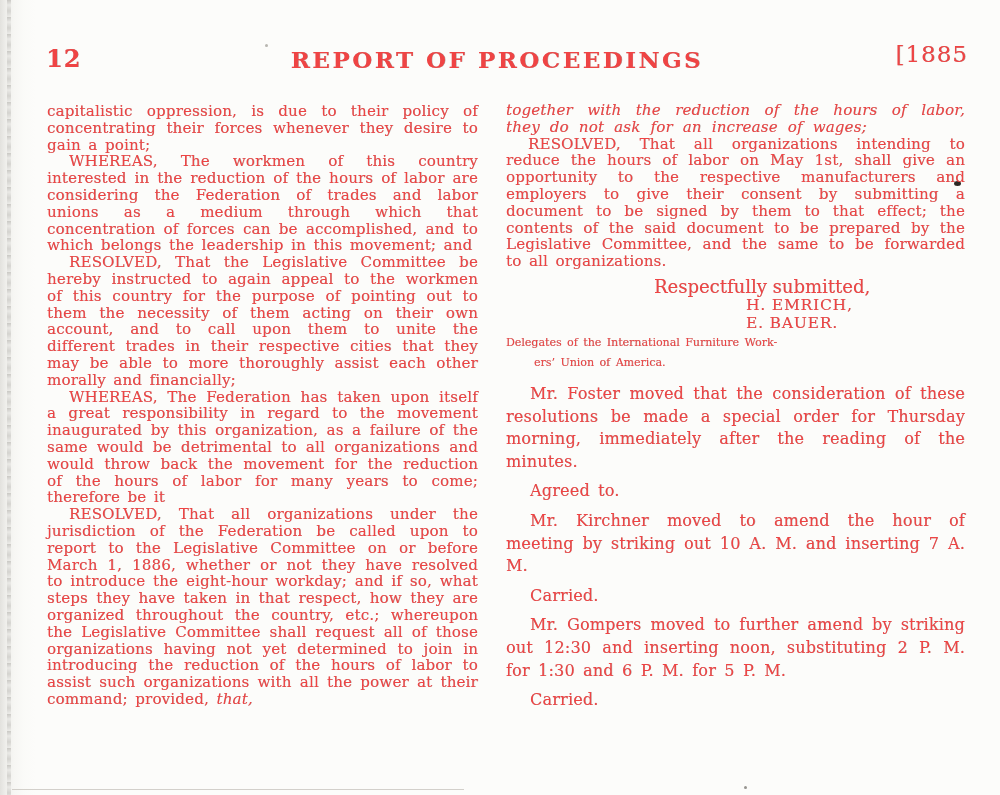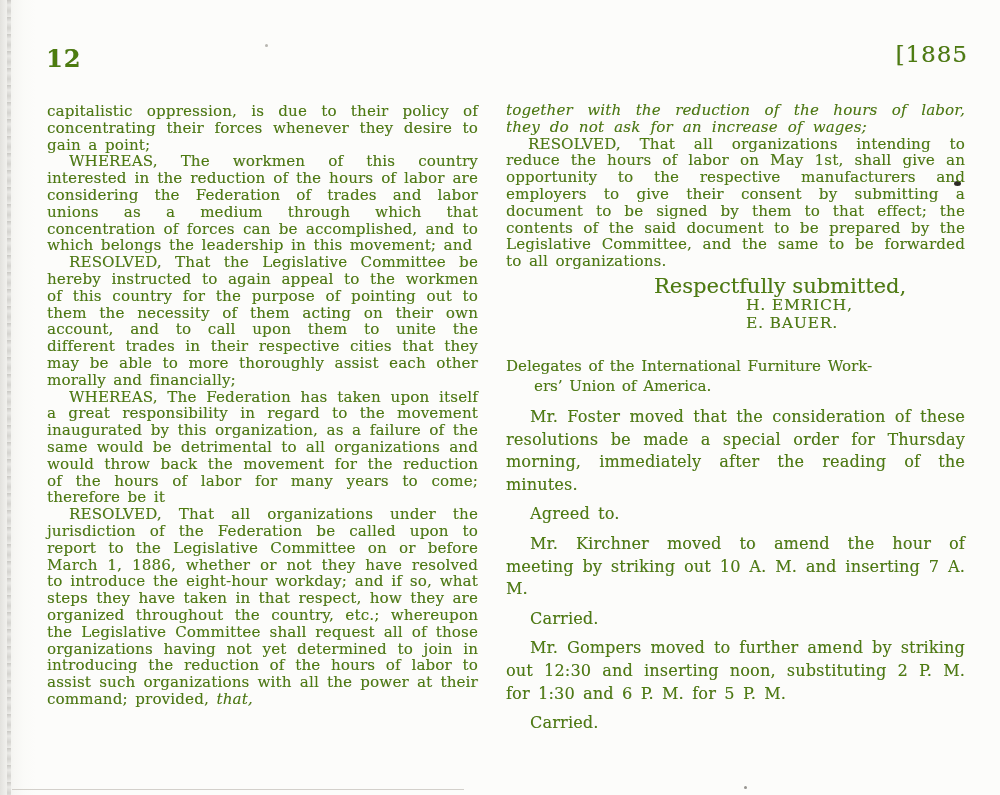--- a/index.html
+++ b/index.html
@@ -6,21 +6,21 @@
   body {
     width: 1000px; height: 795px;
     background: #ffffff;
     font-family: "DejaVu Serif", "Liberation Serif", serif;
   }
   .page {
     position: relative;
     width: 1000px; height: 795px;
     overflow: hidden;
     background: #fcfcfa;
-    color: #4d7c0f;
+    color: #ef4444;
   }
   
   .binding-wash {
     position: absolute; left: 0; top: 0; bottom: 0; width: 36px;
     background: linear-gradient(to right,
       rgba(160,157,148,0.28) 0px,
       rgba(190,187,179,0.20) 6px,
       rgba(214,211,203,0.14) 14px,
       rgba(235,233,227,0.08) 24px,
       rgba(250,249,246,0) 36px);
@@ -71,31 +71,31 @@
     margin: 0;
     font-size: 15px; line-height: 16.8px;
     text-align: justify;
     word-spacing: 2.5px; letter-spacing: 0.2px;
     text-shadow: 0.3px 0.3px 0 rgba(35,32,28,0.32);
   }
   .indent { text-indent: 22px; }
   .italic-para { font-style: italic; word-spacing: 5px; }
   .closing {
     margin-top: 7px; padding-left: 148px;
-    font-size: 21px; line-height: 19px;
+    font-size: 18px; line-height: 19px;
     text-shadow: 0.3px 0.3px 0 rgba(35,32,28,0.32);
   }
   .sig-name {
     padding-left: 240px;
     font-size: 15.5px; line-height: 18.5px; letter-spacing: 0.8px;
     text-shadow: 0.3px 0.3px 0 rgba(35,32,28,0.32);
   }
   .delegates {
-    margin-top: 23px;
-    font-size: 15px; line-height: 20px; word-spacing: 2px;
+    margin-top: 0;
+    font-size: 11px; line-height: 20px; word-spacing: 2px;
     text-shadow: 0.3px 0.3px 0 rgba(35,32,28,0.32);
   }
   .delegates-line2 { padding-left: 28px; }
   .minutes { margin-top: 10px; }
   .minute {
     margin: 7px 0 0 0;
     font-size: 16px; line-height: 22.6px;
     text-indent: 24px; text-align: justify;
     word-spacing: 3px; letter-spacing: 0.2px;
     text-shadow: 0.3px 0.3px 0 rgba(35,32,28,0.32);
@@ -107,20 +107,21 @@
 <div class="page">
 
   <div class="binding-wash"></div>
   <div class="binding-streak"></div>
   <div class="bottom-line"></div>
   <div class="speck-a"></div>
   <div class="speck-b"></div>
   <div class="speck-c"></div>
 
   <div class="page-number">12</div>
+  <div class="report-title">REPORT OF PROCEEDINGS</div>
   <div class="year-marker">[1885</div>
 
   <div class="col-left">
     <p class="para">capitalistic oppression, is due to their policy of concentrating their forces whenever they desire to gain a point;</p>
     <p class="para indent">WHEREAS, The workmen of this country interested in the reduction of the hours of labor are considering the Federation of trades and labor unions as a medium through which that concentration of forces can be accomplished, and to which belongs the leadership in this movement; and</p>
     <p class="para indent">RESOLVED, That the Legislative Committee be hereby instructed to again appeal to the workmen of this country for the purpose of pointing out to them the necessity of them acting on their own account, and to call upon them to unite the different trades in their respective cities that they may be able to more thoroughly assist each other morally and financially;</p>
     <p class="para indent">WHEREAS, The Federation has taken upon itself a great responsibility in regard to the movement inaugurated by this organization, as a failure of the same would be detrimental to all organizations and would throw back the movement for the reduction of the hours of labor for many years to come; therefore be it</p>
     <p class="para indent"><span>RESOLVED, That all organizations under the jurisdiction of the Federation be called upon to report to the Legislative Committee on or before March 1, 1886, whether or not they have resolved to introduce the eight-hour workday; and if so, what steps they have taken in that respect, how they are organized throughout the country, etc.; whereupon the Legislative Committee shall request all of those organizations having not yet determined to join in introducing the reduction of the hours of labor to assist such organizations with all the power at their command; provided, </span><i>that,</i></p>
   </div>
 

